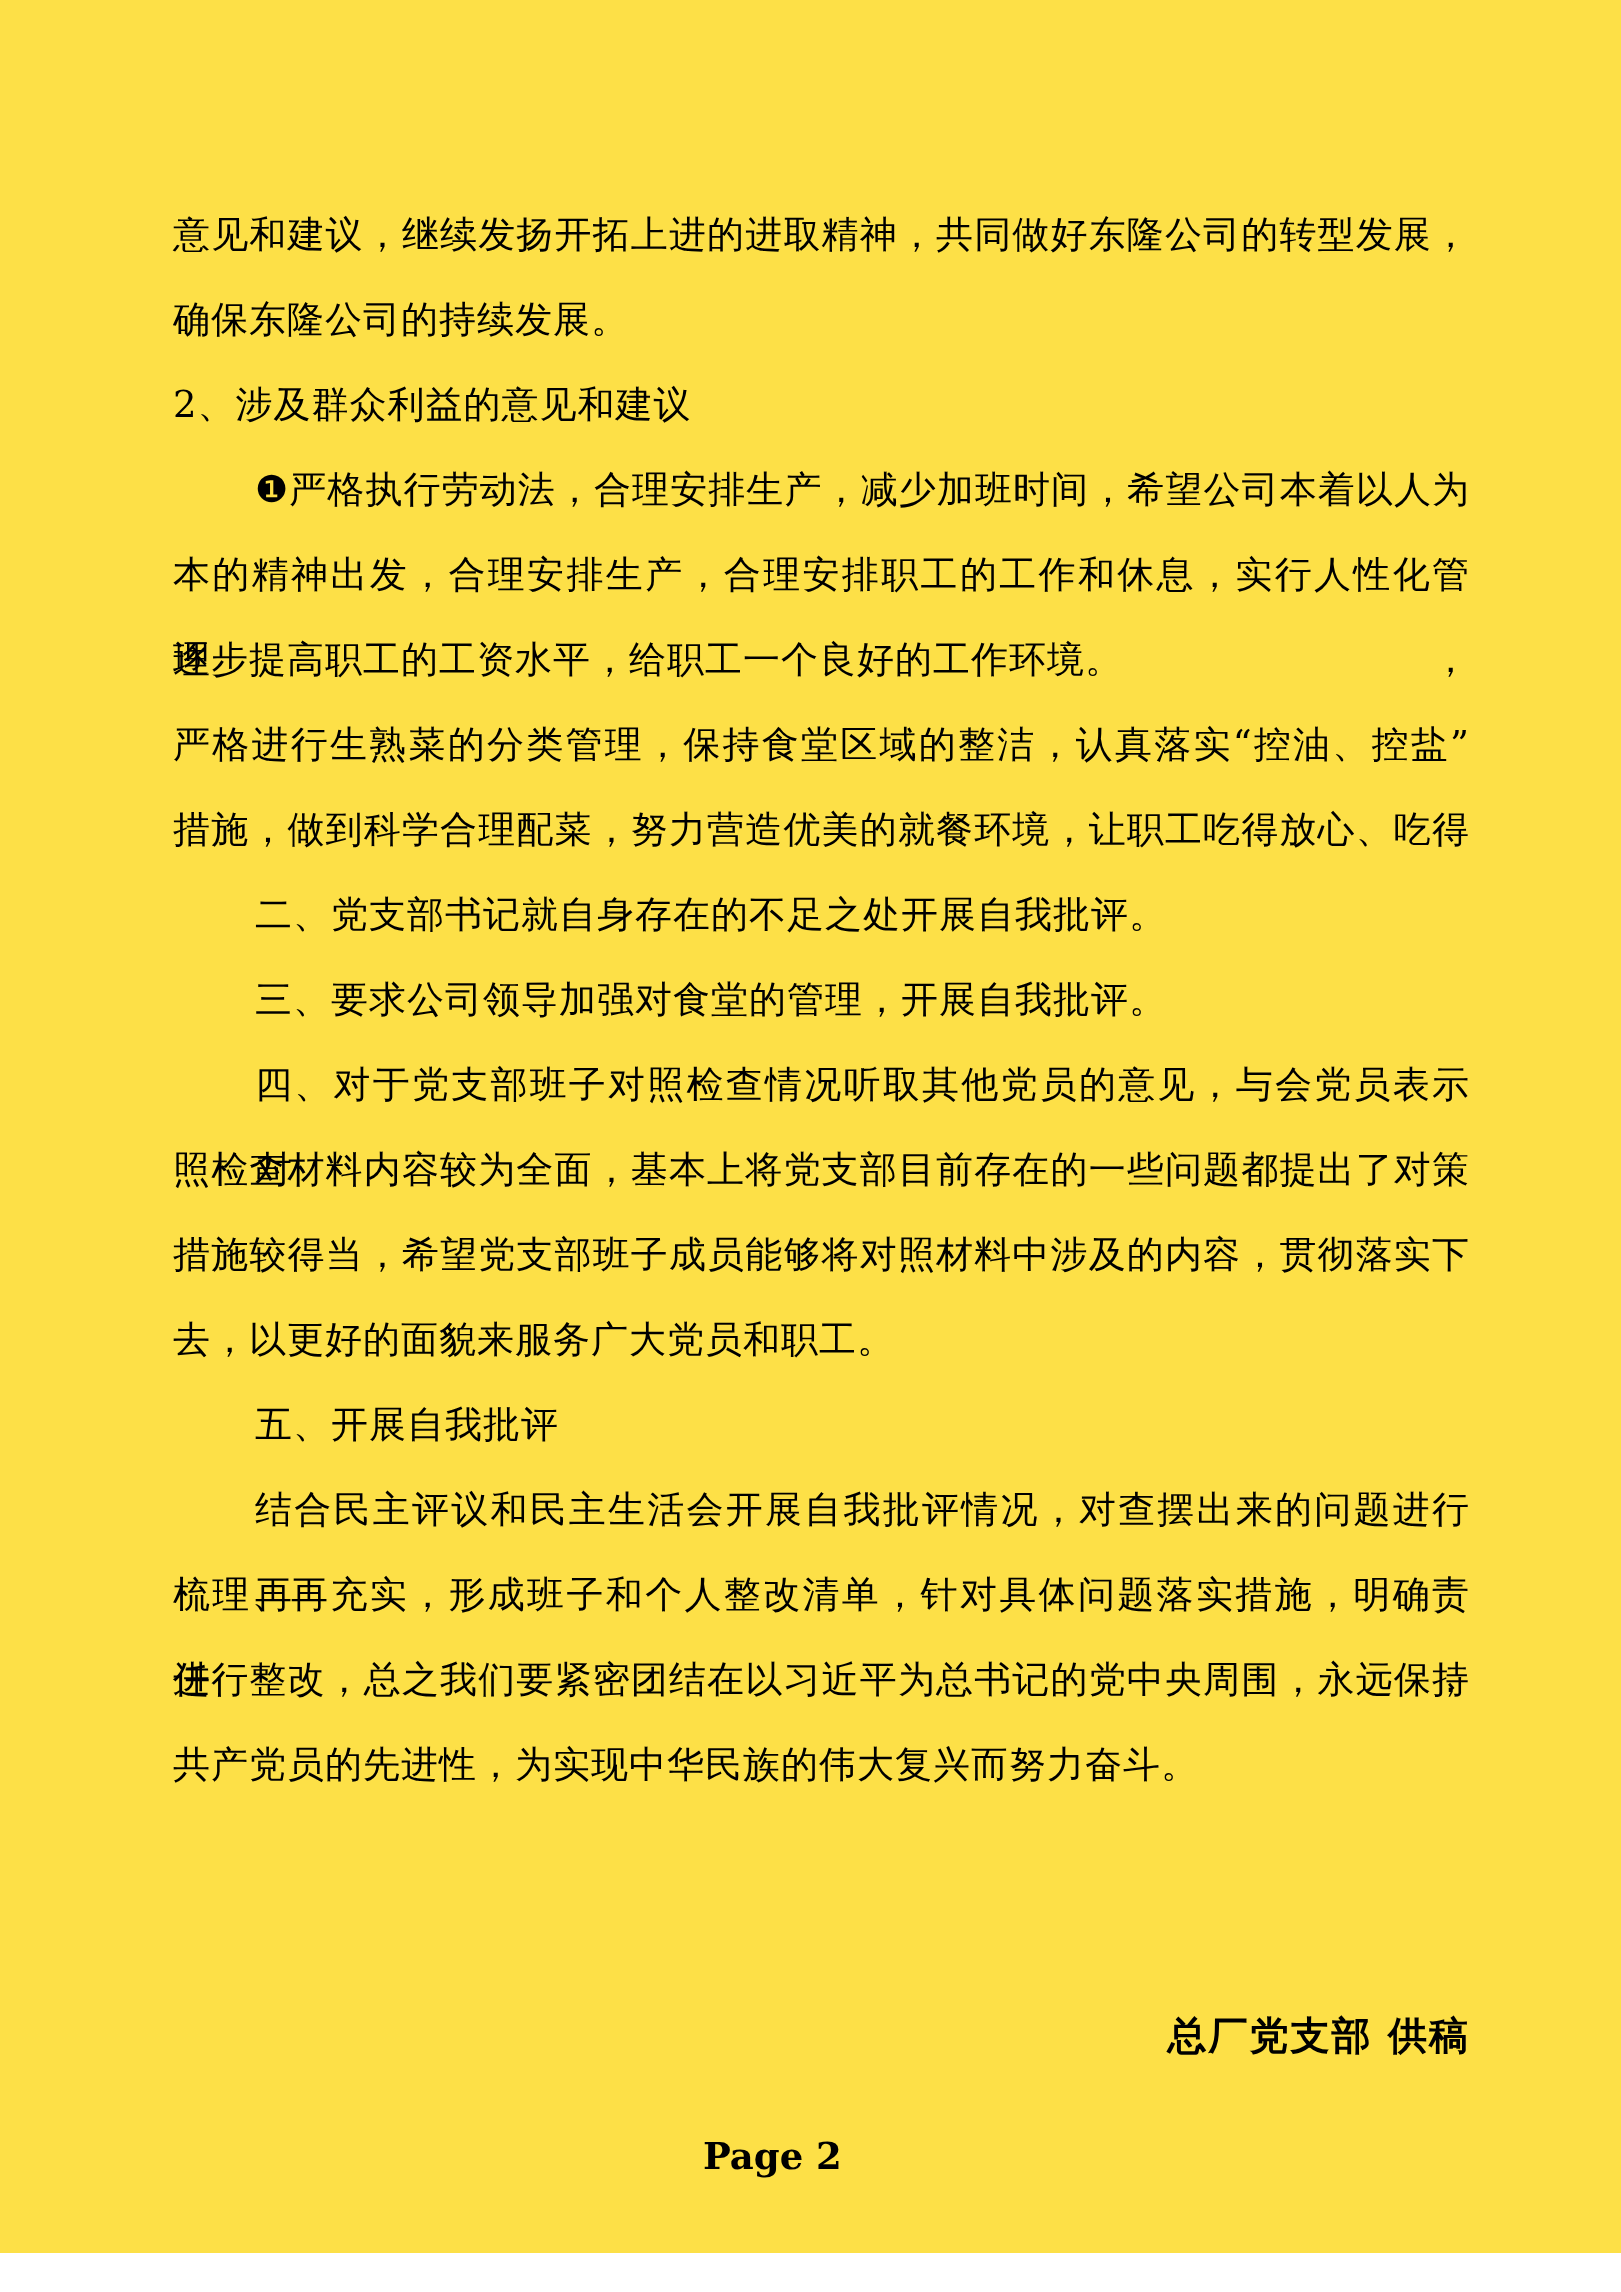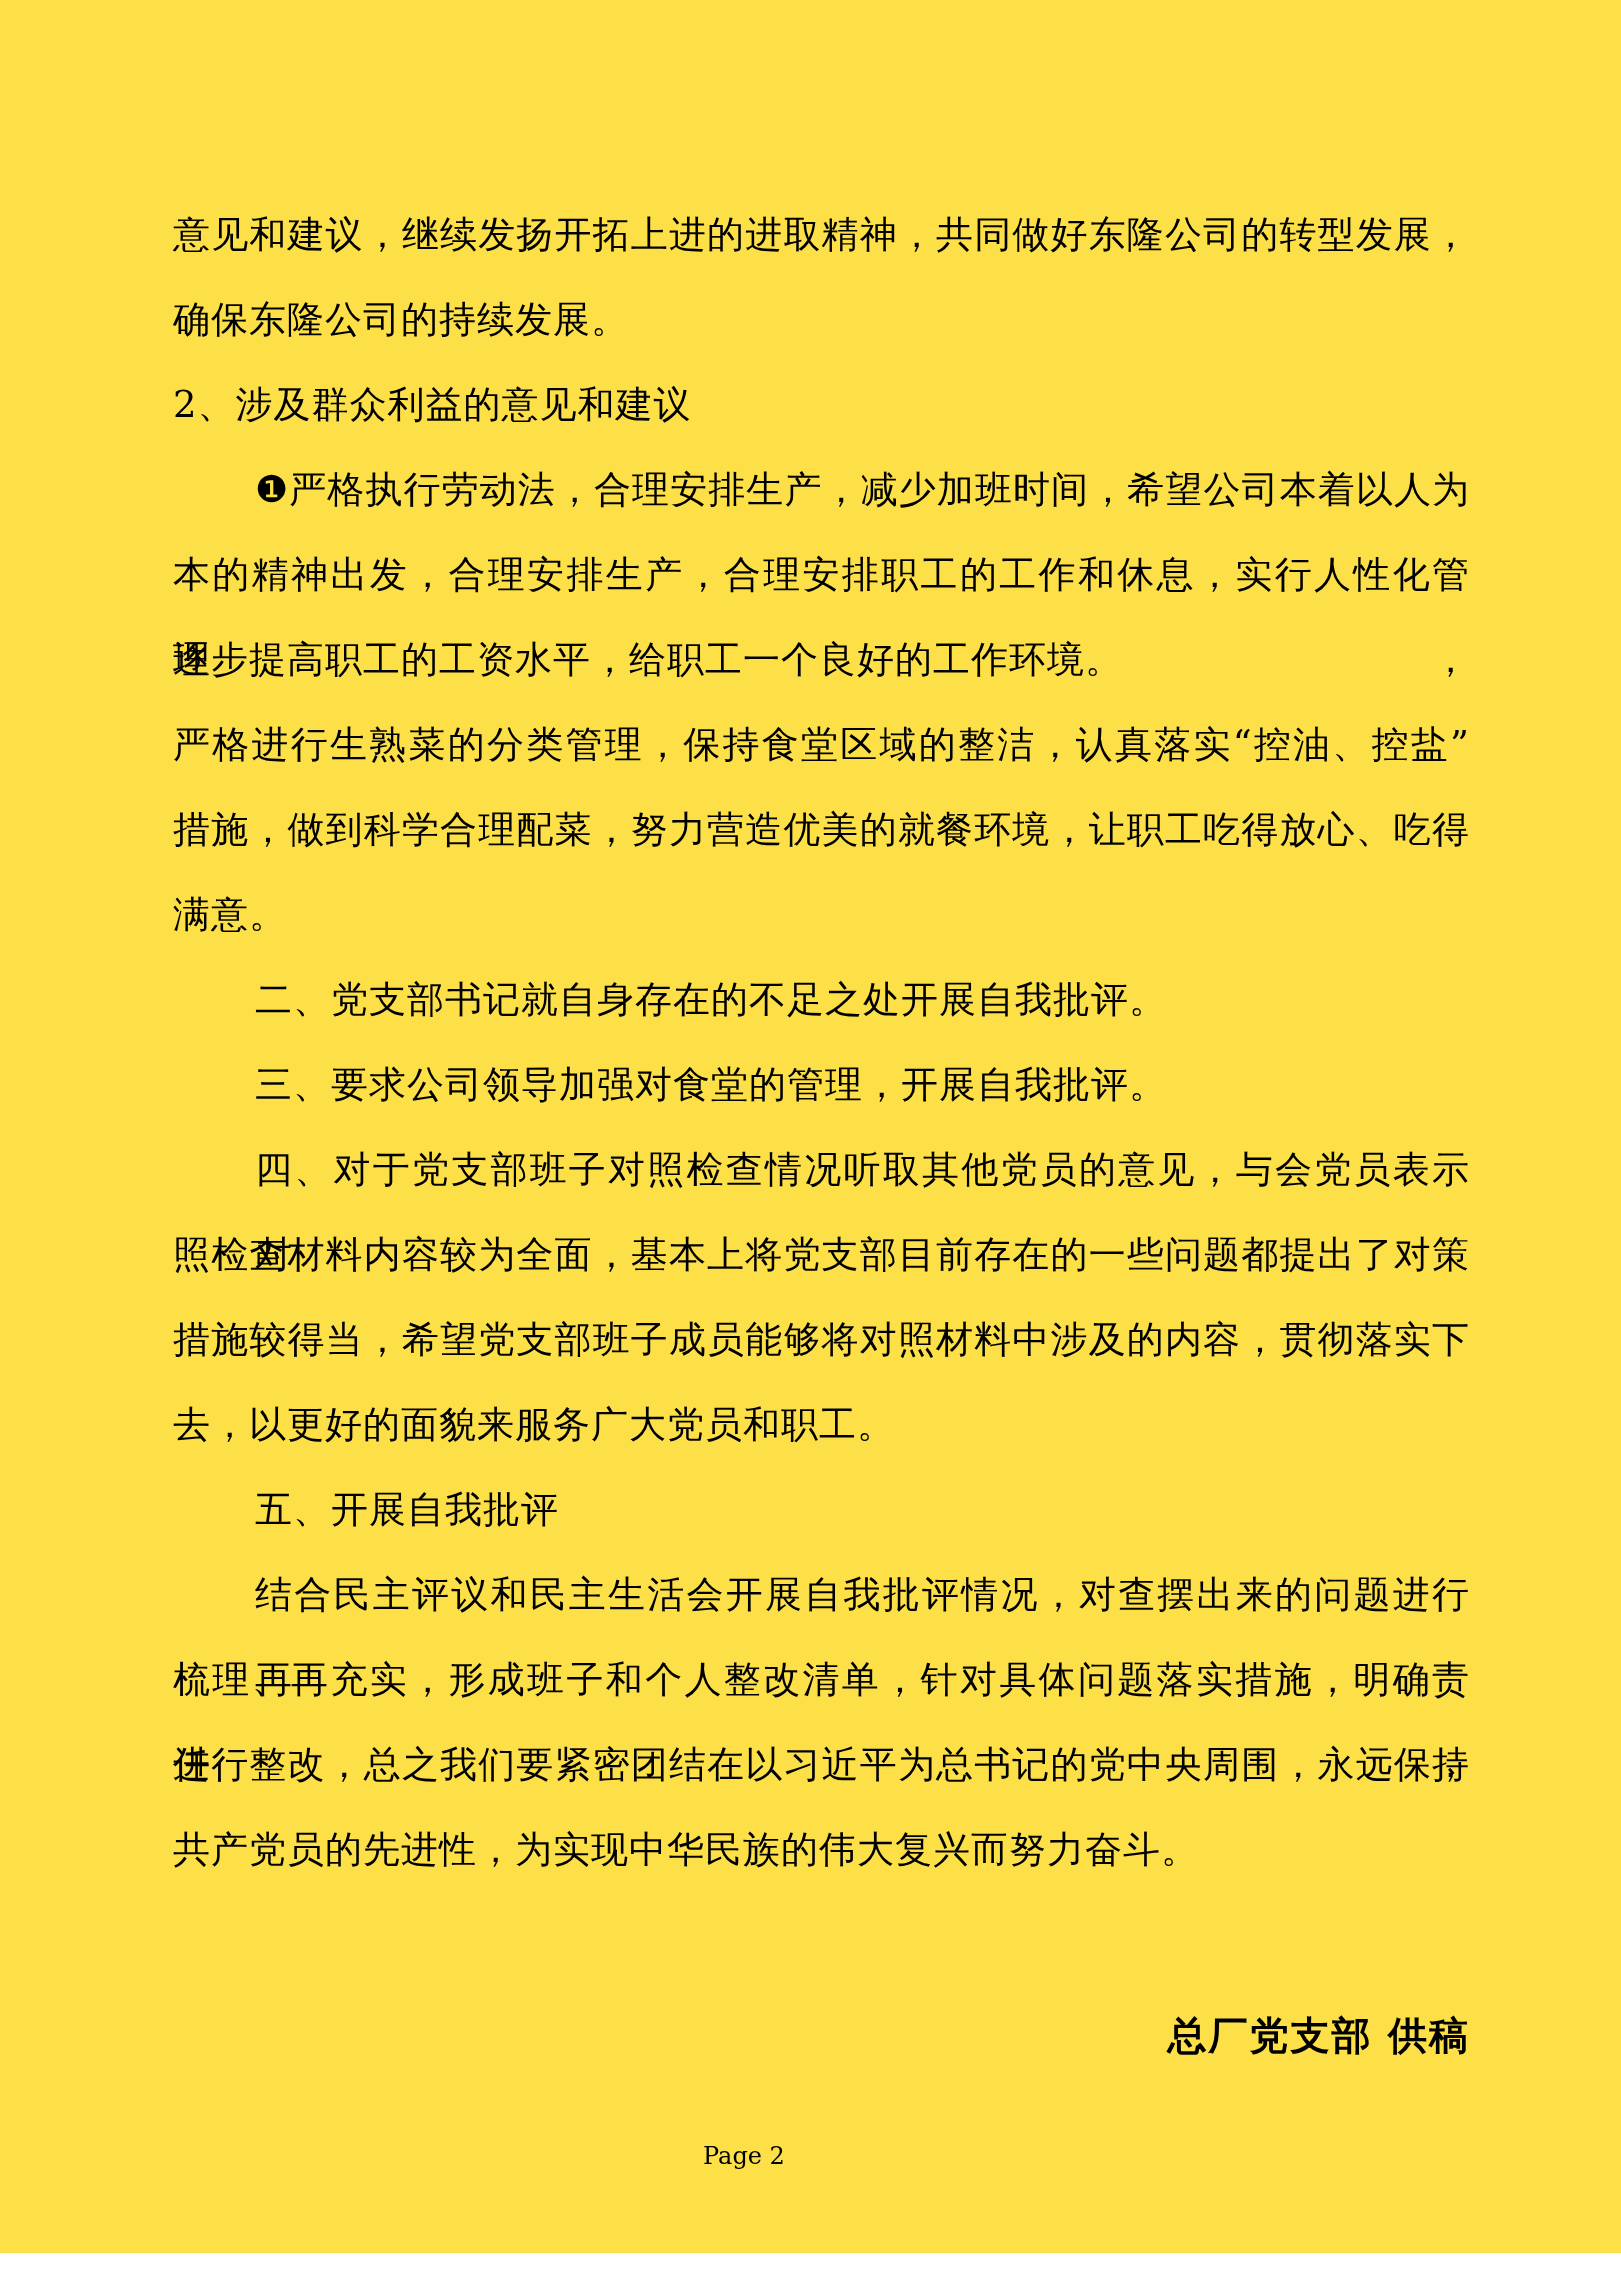--- a/index.html
+++ b/index.html
@@ -47,38 +47,38 @@
     font-size: 39px;
     line-height: 47px;
     font-weight: bold;
     letter-spacing: 2px;
     margin-top: 16px;
   }
   .footer {
     position: absolute;
     top: 2141px;
     left: 703px;
-    font-size: 24px;
+    font-size: 37px;
     line-height: 31px;
+    font-weight: bold;
   }
 </style>
 </head>
 <body>
 
 <div class="page">
   <div class="content">
     <div class="tline j">意见和建议，继续发扬开拓上进的进取精神，共同做好东隆公司的转型发展，</div>
     <div class="tline l">确保东隆公司的持续发展。</div>
     <div class="tline l">2、涉及群众利益的意见和建议</div>
     <div class="tline j ind">❶严格执行劳动法，合理安排生产，减少加班时间，希望公司本着以人为</div>
     <div class="tline j">本的精神出发，合理安排生产，合理安排职工的工作和休息，实行人性化管理，</div>
     <div class="tline l">逐步提高职工的工资水平，给职工一个良好的工作环境。</div>
     <div class="tline j">严格进行生熟菜的分类管理，保持食堂区域的整洁，认真落实“控油、控盐”</div>
     <div class="tline j">措施，做到科学合理配菜，努力营造优美的就餐环境，让职工吃得放心、吃得</div>
-    <div class="tline l">满意。</div>
     <div class="tline l ind">二、党支部书记就自身存在的不足之处开展自我批评。</div>
     <div class="tline l ind">三、要求公司领导加强对食堂的管理，开展自我批评。</div>
     <div class="tline j ind">四、对于党支部班子对照检查情况听取其他党员的意见，与会党员表示对</div>
     <div class="tline j">照检查材料内容较为全面，基本上将党支部目前存在的一些问题都提出了对策</div>
     <div class="tline j">措施较得当，希望党支部班子成员能够将对照材料中涉及的内容，贯彻落实下</div>
     <div class="tline l">去，以更好的面貌来服务广大党员和职工。</div>
     <div class="tline l ind">五、开展自我批评</div>
     <div class="tline j ind">结合民主评议和民主生活会开展自我批评情况，对查摆出来的问题进行再</div>
     <div class="tline j">梳理、再充实，形成班子和个人整改清单，针对具体问题落实措施，明确责任，</div>
     <div class="tline j">进行整改，总之我们要紧密团结在以习近平为总书记的党中央周围，永远保持</div>

